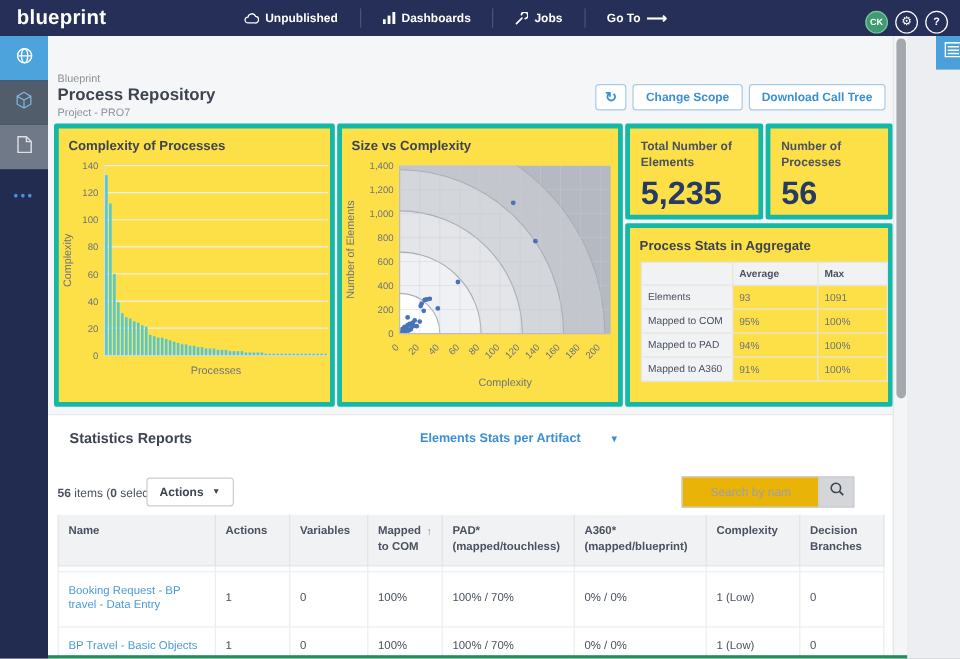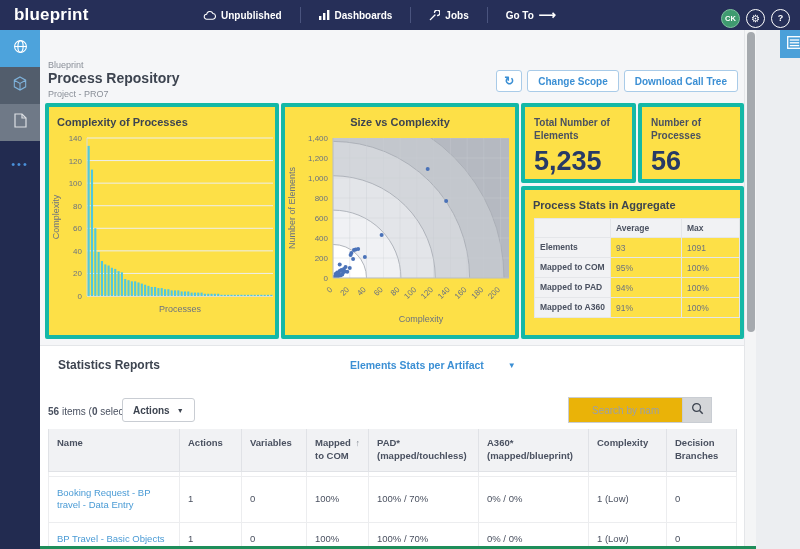--- a/index.html
+++ b/index.html
@@ -40,30 +40,30 @@
   .page-title{position:absolute;left:48px;top:70px;font-size:14px;font-weight:bold;color:#3D4450;}
   .crumb-sub{position:absolute;left:48px;top:89px;font-size:9px;color:#8A8F98;}
   .hdr-btns{position:absolute;right:62px;top:70px;display:flex;gap:5px;}
   .blue-btn{background:#fff;border:1px solid #A9CBE8;border-radius:3px;color:#3B8FD4;font-size:10px;font-weight:600;height:22px;padding:0 10px;display:flex;align-items:center;cursor:pointer;white-space:nowrap;}
   .icon-btn{width:26px;justify-content:center;padding:0;font-size:12px;}
 
   
   .card{position:absolute;background:#fde047;border:4px solid #14b8a6;border-radius:2px;}
   .card-title{font-size:11px;font-weight:bold;color:#3D4450;padding:9px 8px 2px 8px;}
   #card-bar{left:45px;top:103px;width:234px;height:236px;}
-  #card-scatter{left:281px;top:103px;width:238px;height:236px;text-align:center;}
+  #card-scatter{left:281px;top:103px;width:238px;height:236px;}
   #card-elements{left:521px;top:103px;width:115px;height:80px;}
   #card-processes{left:638px;top:103px;width:106px;height:80px;}
   .stat-label{font-size:10px;font-weight:bold;color:#4A5160;padding:10px 0 2px 9px;line-height:1.25;}
   .stat-value{font-size:27px;font-weight:bold;color:#273A66;padding:2px 0 0 9px;}
   #card-agg{left:521px;top:186px;width:223px;height:153px;}
   .agg-table{width:205px;margin:5px 16px 0 9px;border-collapse:collapse;table-layout:fixed;}
   .agg-table th,.agg-table td{border:1px solid #E4E6E9;font-size:8.5px;padding:4px 5px;text-align:left;vertical-align:middle;}
   .agg-table th{background:#F1F2F4;color:#4A5160;font-weight:bold;}
-  .agg-table td.lbl{background:#F1F2F4;color:#4A5160;font-weight:bold;line-height:1.3;}
+  .agg-table td.lbl{background:#F1F2F4;color:#4A5160;font-weight:normal;line-height:1.3;}
   .agg-table td.val{color:#6B7280;}
 
   
   .reports{position:absolute;left:40px;top:345px;width:704px;height:204px;background:#fff;border-top:1px solid #E4E6E9;}
   .reports-title{position:absolute;left:18px;top:12px;font-size:12px;font-weight:bold;color:#3D4450;}
   .reports-dd{position:absolute;left:310px;top:13px;display:flex;align-items:center;gap:24px;cursor:pointer;}
   .reports-dd .dd-label{color:#3B8FD4;font-size:10.5px;font-weight:bold;}
   .reports-dd .dd-caret{color:#3B8FD4;font-size:8px;}
   .toolbar-summary{position:absolute;left:8px;top:60px;font-size:10px;color:#4A5160;}
   .toolbar-summary b{font-weight:bold;}

